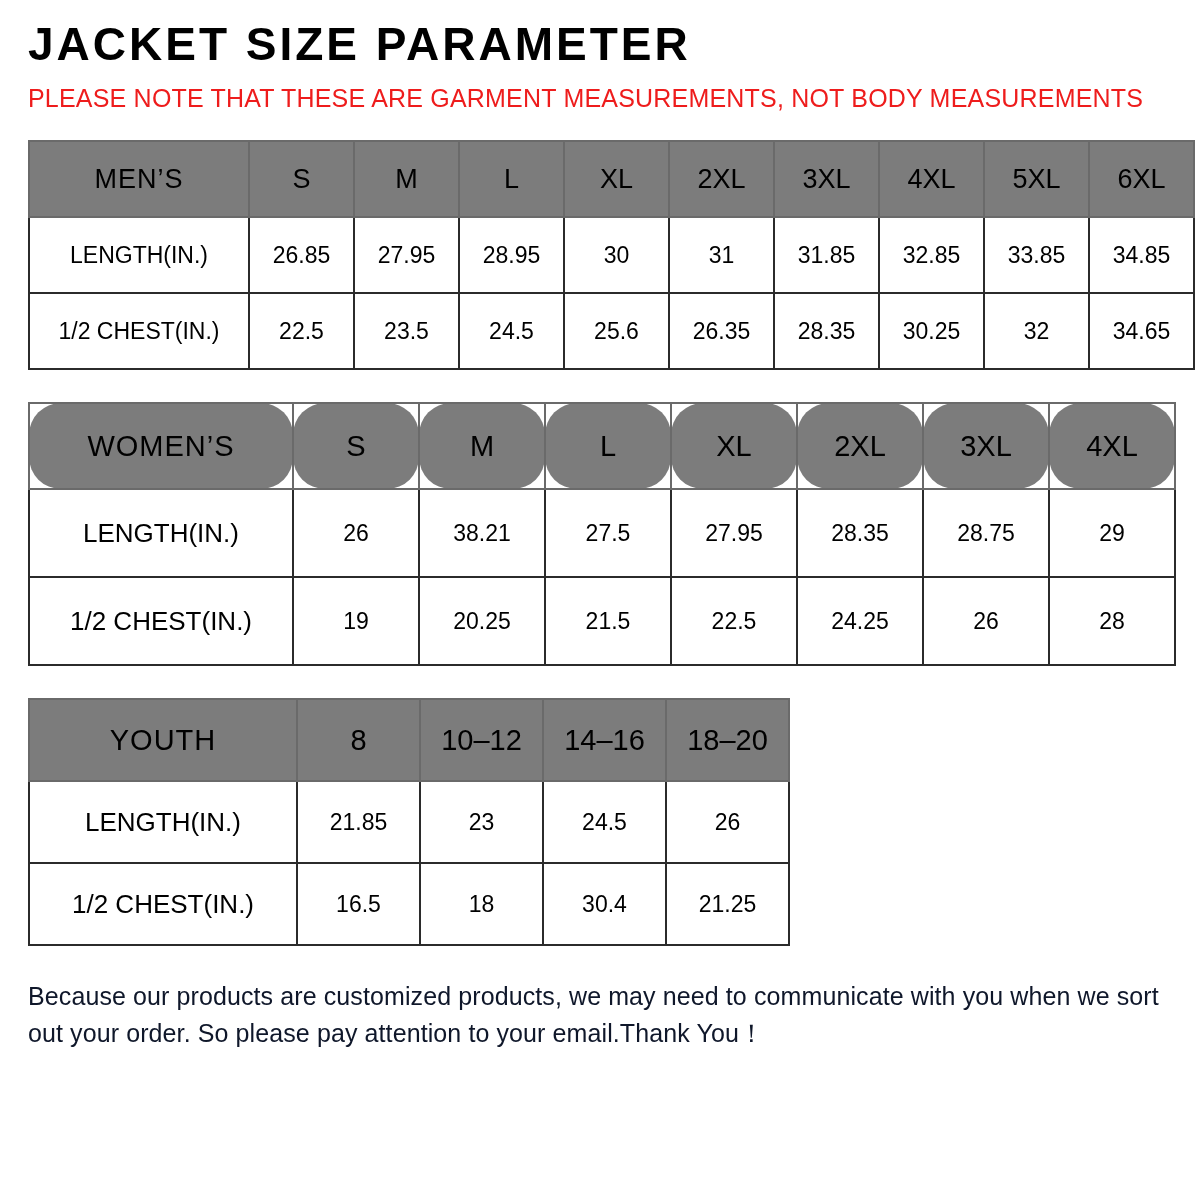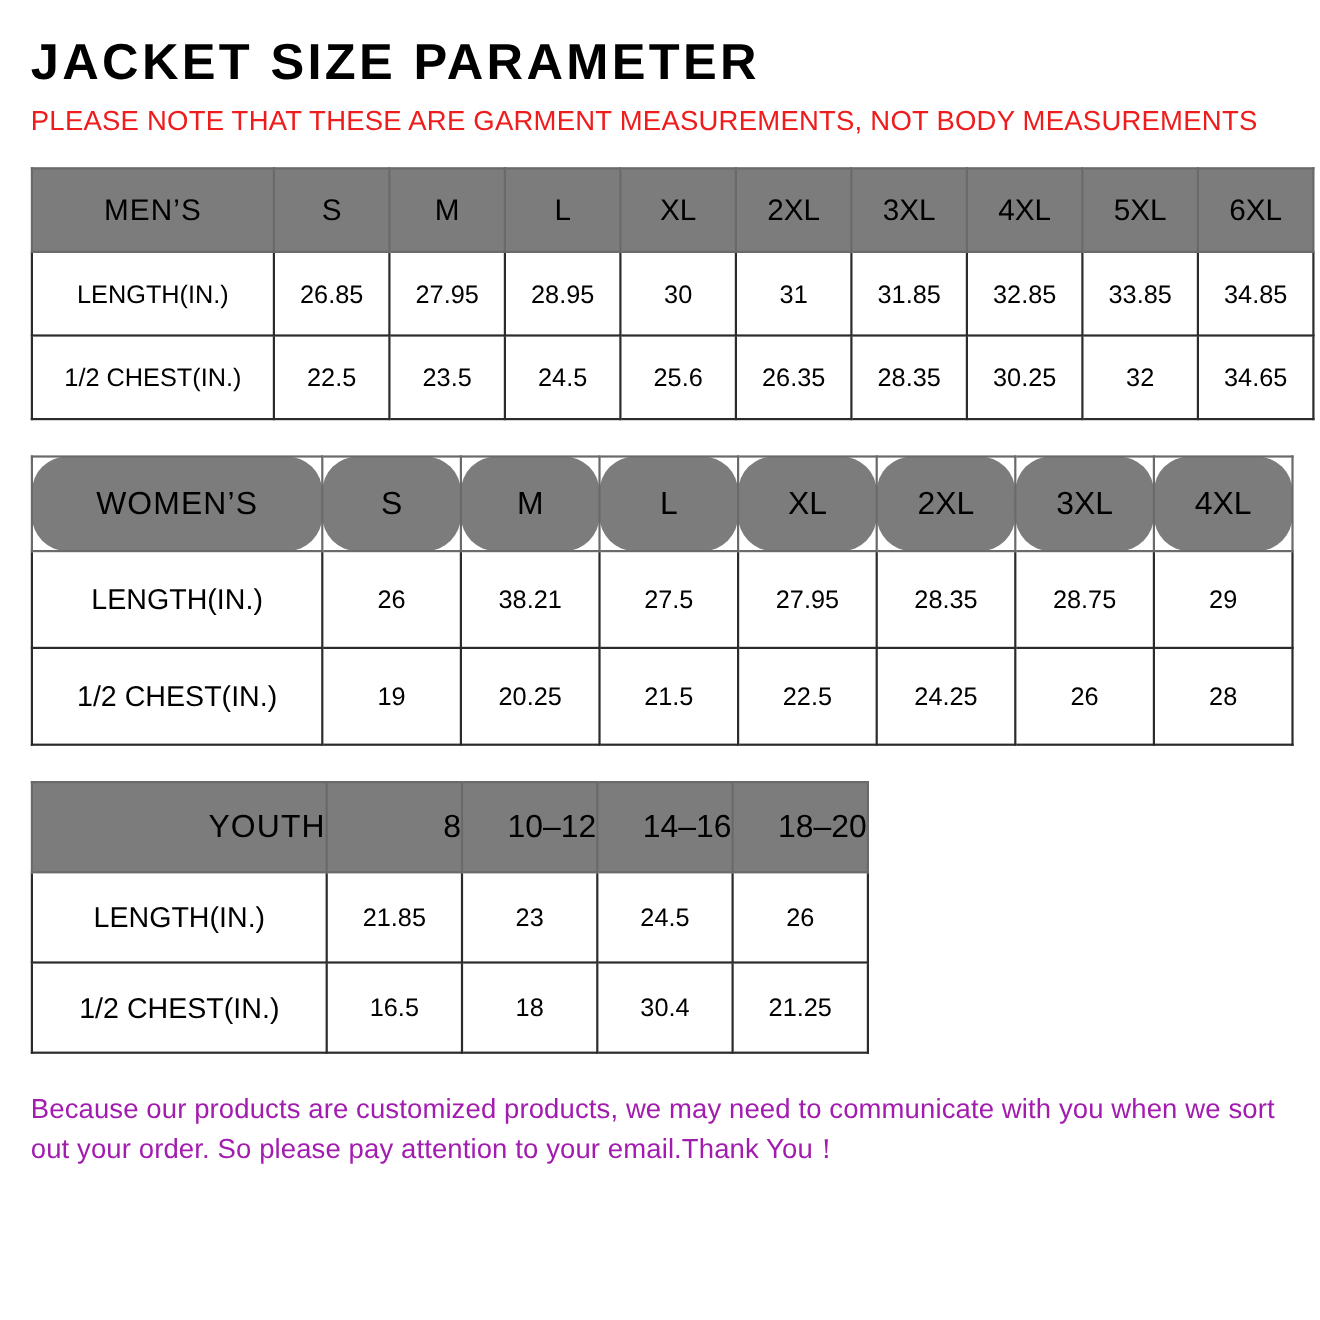--- a/index.html
+++ b/index.html
@@ -8,21 +8,21 @@
     background: #ffffff;
   }
   body {
     width: 1200px;
     height: 1200px;
     font-family: "Liberation Sans", sans-serif;
     color: #000000;
     overflow: hidden;
   }
   .page {
-    padding: 26px 28px 0 28px;
+    padding: 14px 28px 0 28px;
     box-sizing: border-box;
     width: 1200px;
   }
   .title {
     font-size: 46px;
     font-weight: bold;
     letter-spacing: 3px;
     margin: 6px 0 14px 0;
     line-height: 1.05;
   }
@@ -78,25 +78,25 @@
   table.women tr.header-row td.label-cell { font-size: 29px; }
   table.women td.size-cell { width: 124px; font-size: 26px; }
   table.women tr.header-row td { height: 84px; font-size: 29px; border-radius: 32px; }
   table.women tr.data-row td { height: 86px; }
 
   
   table.youth { width: 750px; }
   table.youth td.label-cell { width: 266px; font-size: 26px; }
   table.youth tr.header-row td.label-cell { font-size: 29px; }
   table.youth td.size-cell { width: 121px; font-size: 26px; }
-  table.youth tr.header-row td { height: 80px; font-size: 29px; text-align: right; }
+  table.youth tr.header-row td { height: 80px; font-size: 29px; }
   table.youth tr.data-row td { height: 80px; }
 
   .footer {
-    color: #a21caf;
+    color: #0f172a;
     font-size: 25px;
     line-height: 1.45;
     letter-spacing: 0.1px;
   }
   .footer .para2 {
     margin-top: 22px;
     font-size: 24px;
   }
 </style>
 </head>

